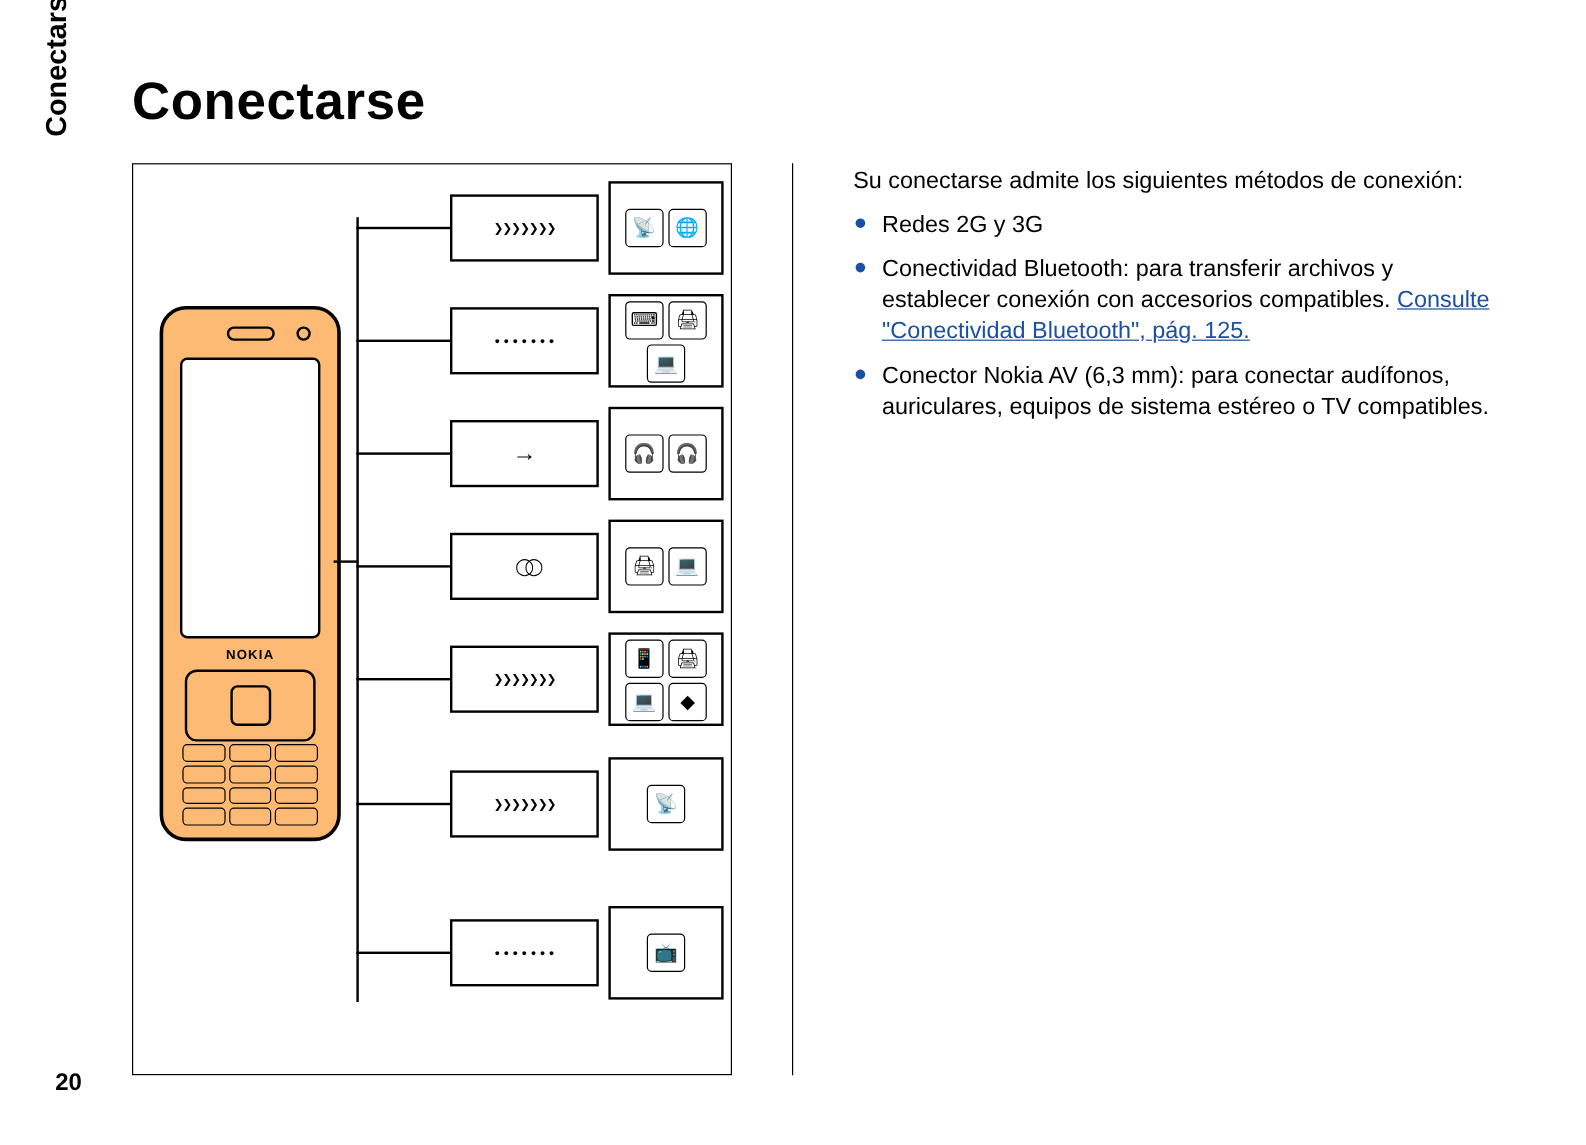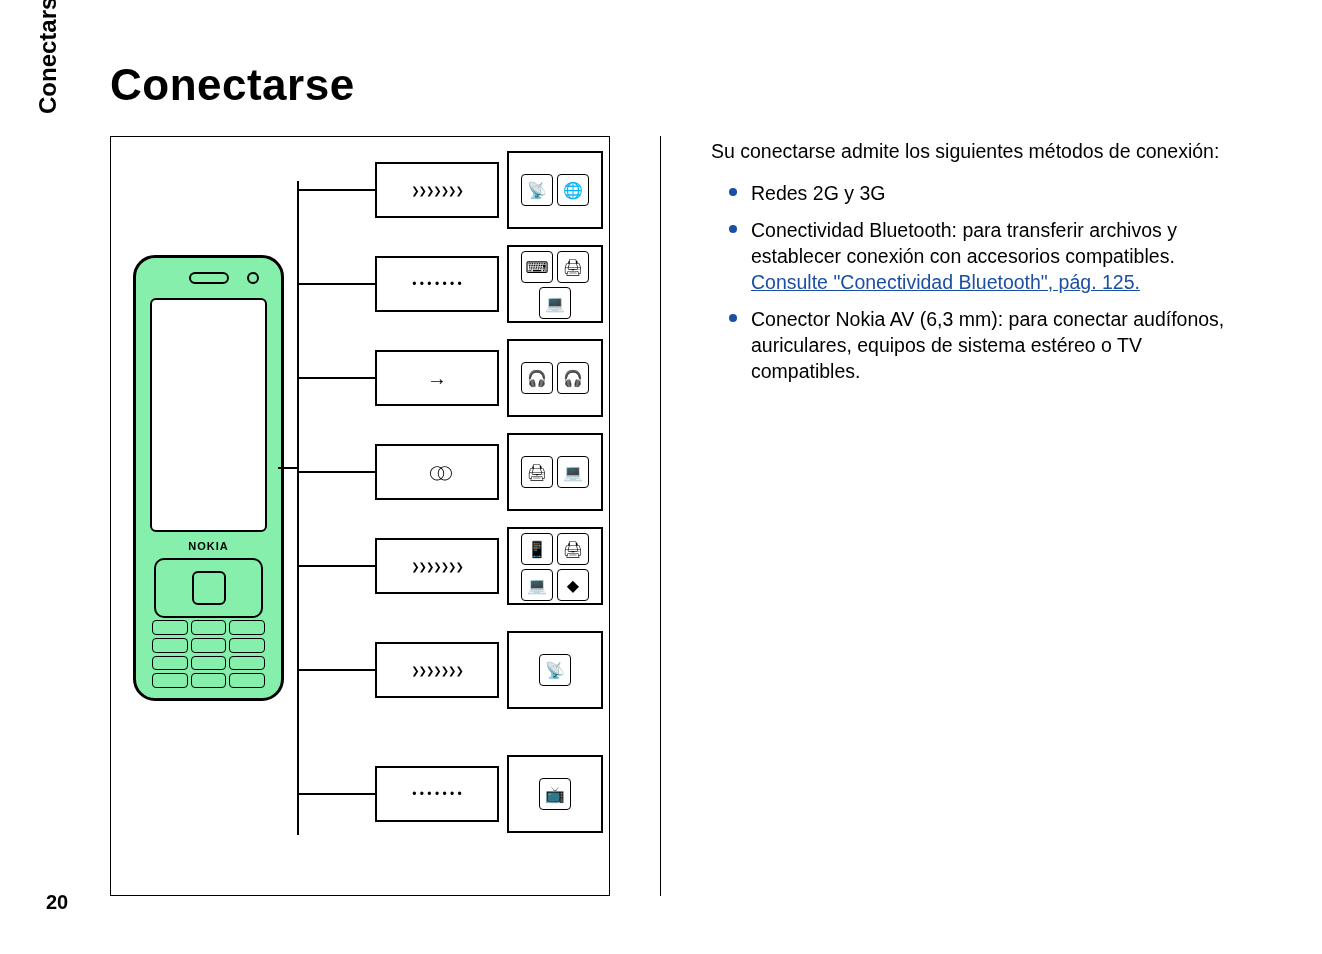--- a/index.html
+++ b/index.html
@@ -62,21 +62,21 @@
     flex: 1;
     font-size: 19.5px;
     line-height: 1.35;
   }
   .intro {
     margin: 2px 0 10px 0;
   }
   ul.methods {
     list-style: none;
     padding: 0;
-    margin: 16px;
+    margin: 0;
   }
   ul.methods > li {
     position: relative;
     padding-left: 24px;
     margin-bottom: 10px;
   }
   ul.methods > li::before {
     content: "";
     position: absolute;
     left: 2px;
@@ -94,21 +94,21 @@
 
   
   .phone {
     position: absolute;
     left: 22px;
     top: 118px;
     width: 145px;
     height: 440px;
     border: 3px solid #000;
     border-radius: 22px;
-    background: #86efac;
+    background: #fdba74;
   }
   .phone .screen {
     position: absolute;
     left: 14px;
     top: 40px;
     right: 14px;
     height: 230px;
     border: 2px solid #000;
     border-radius: 6px;
     background: #fff;

